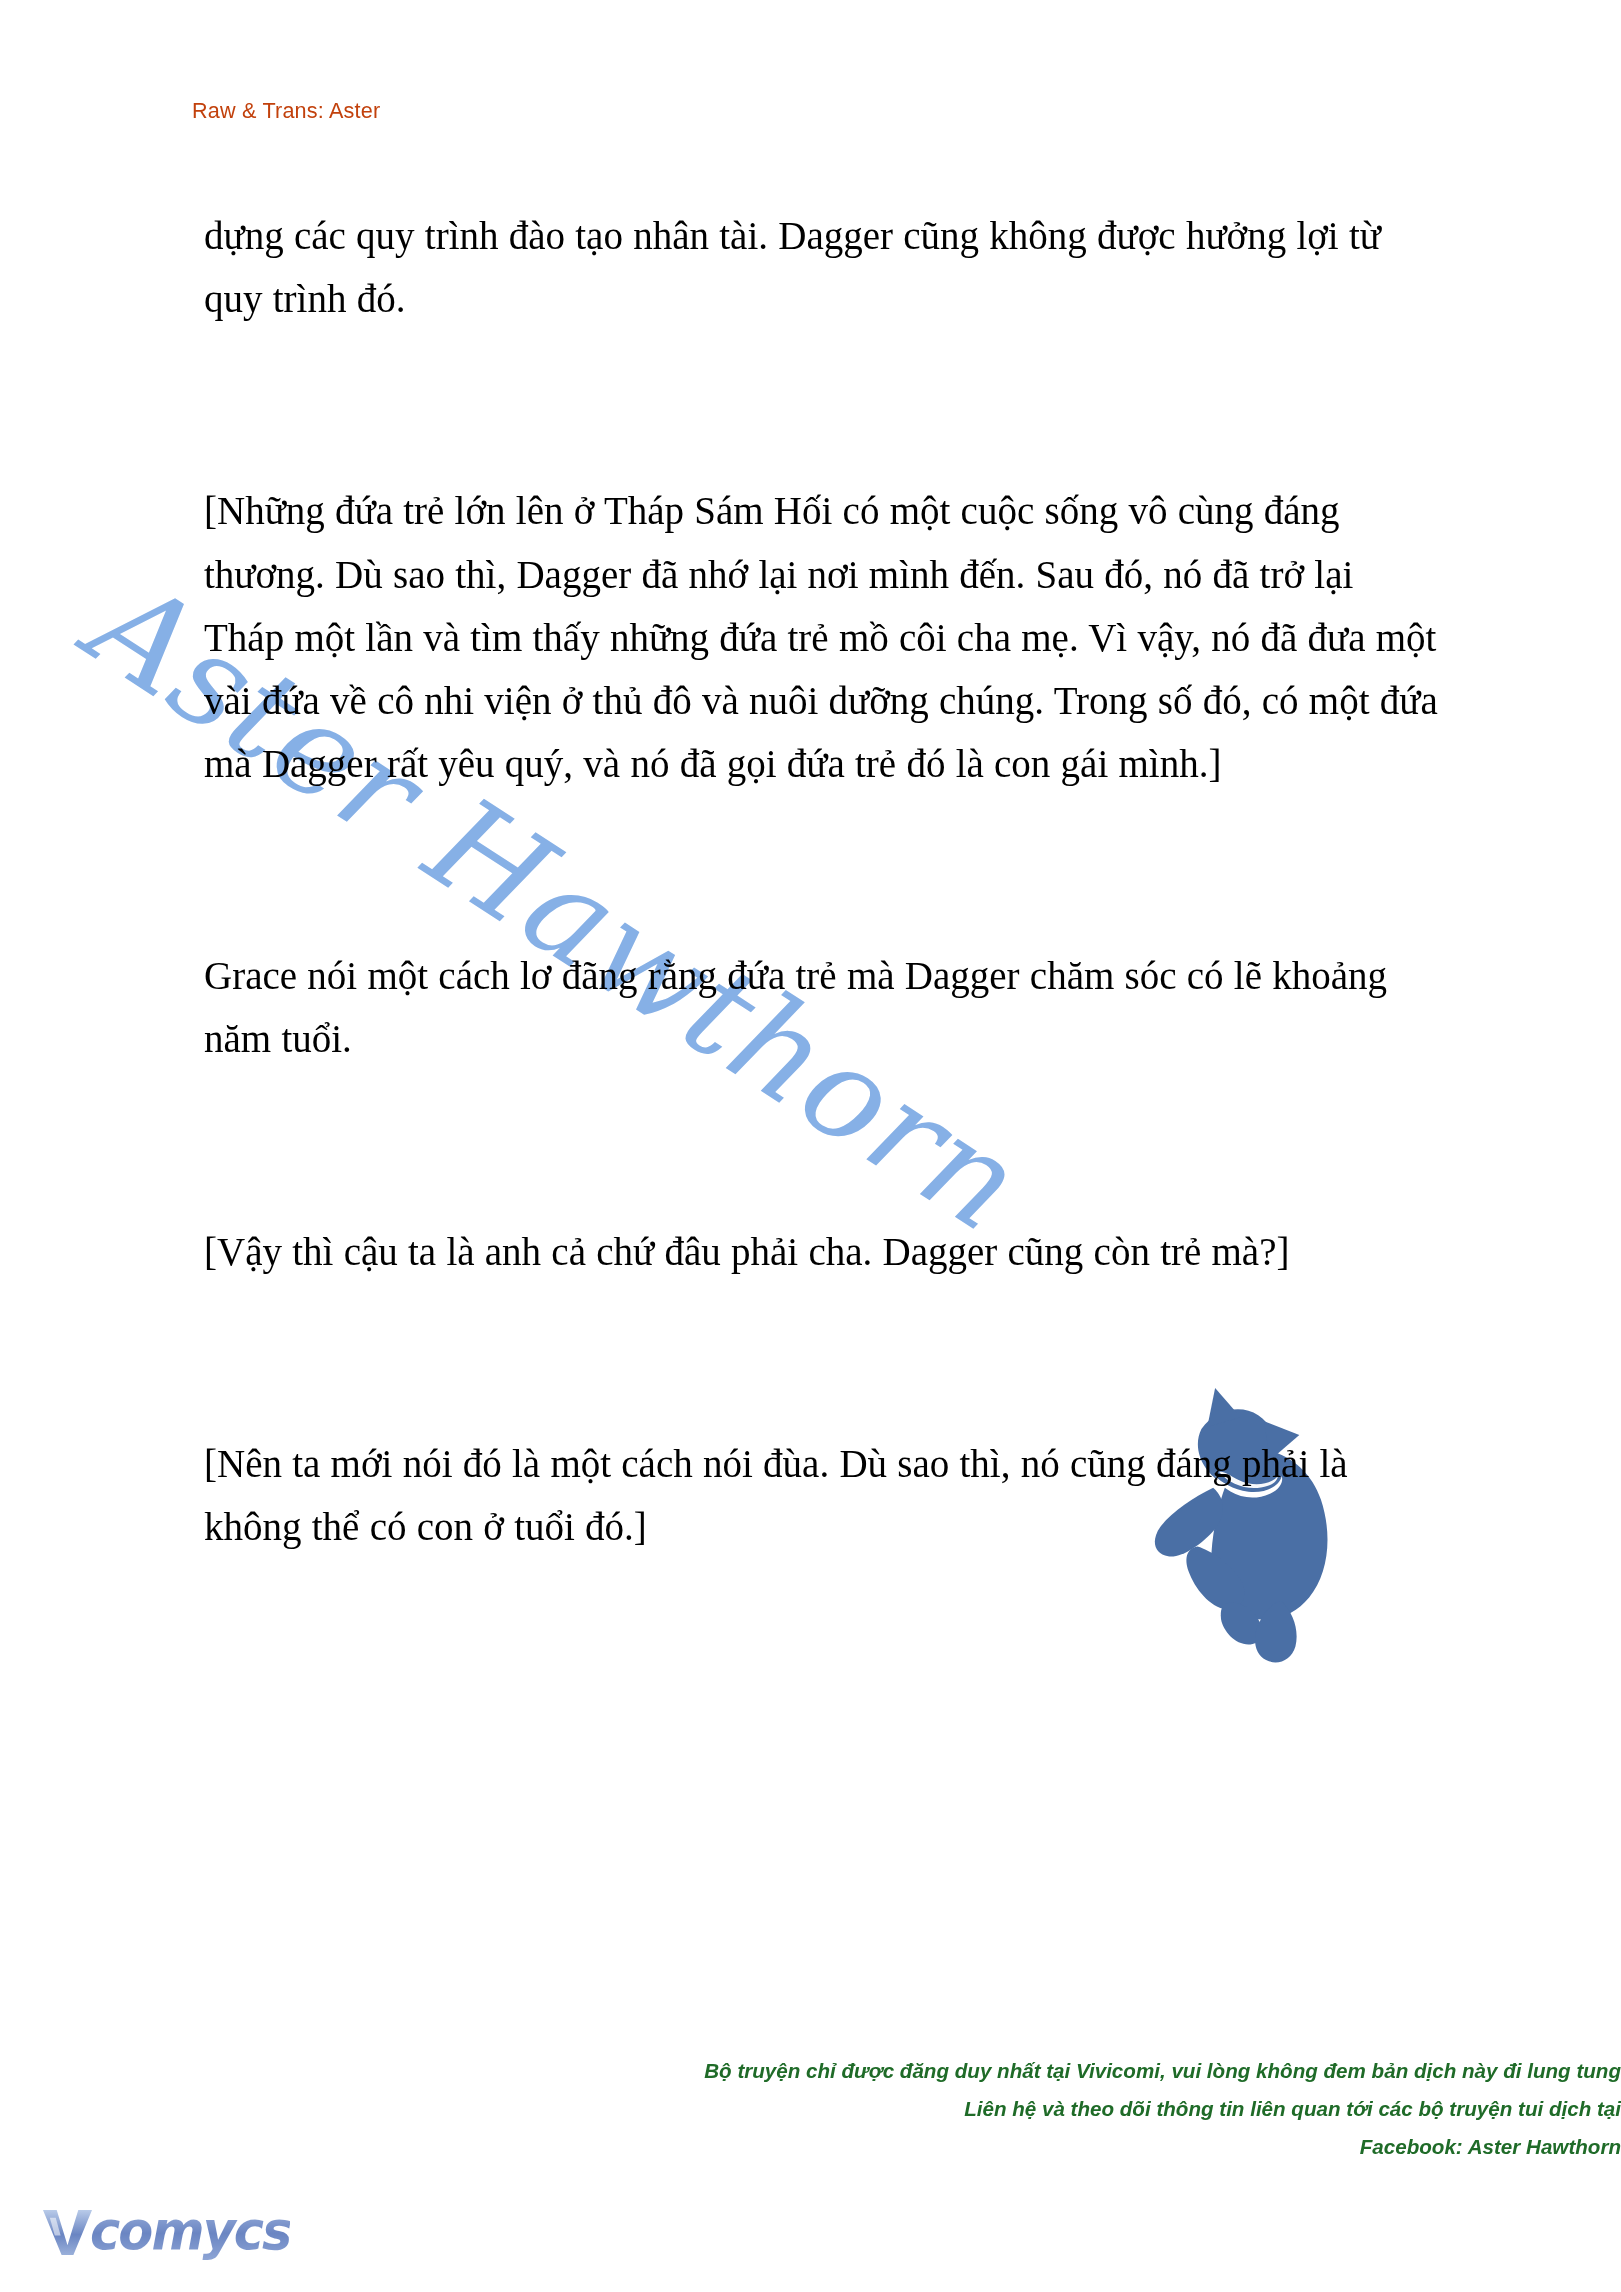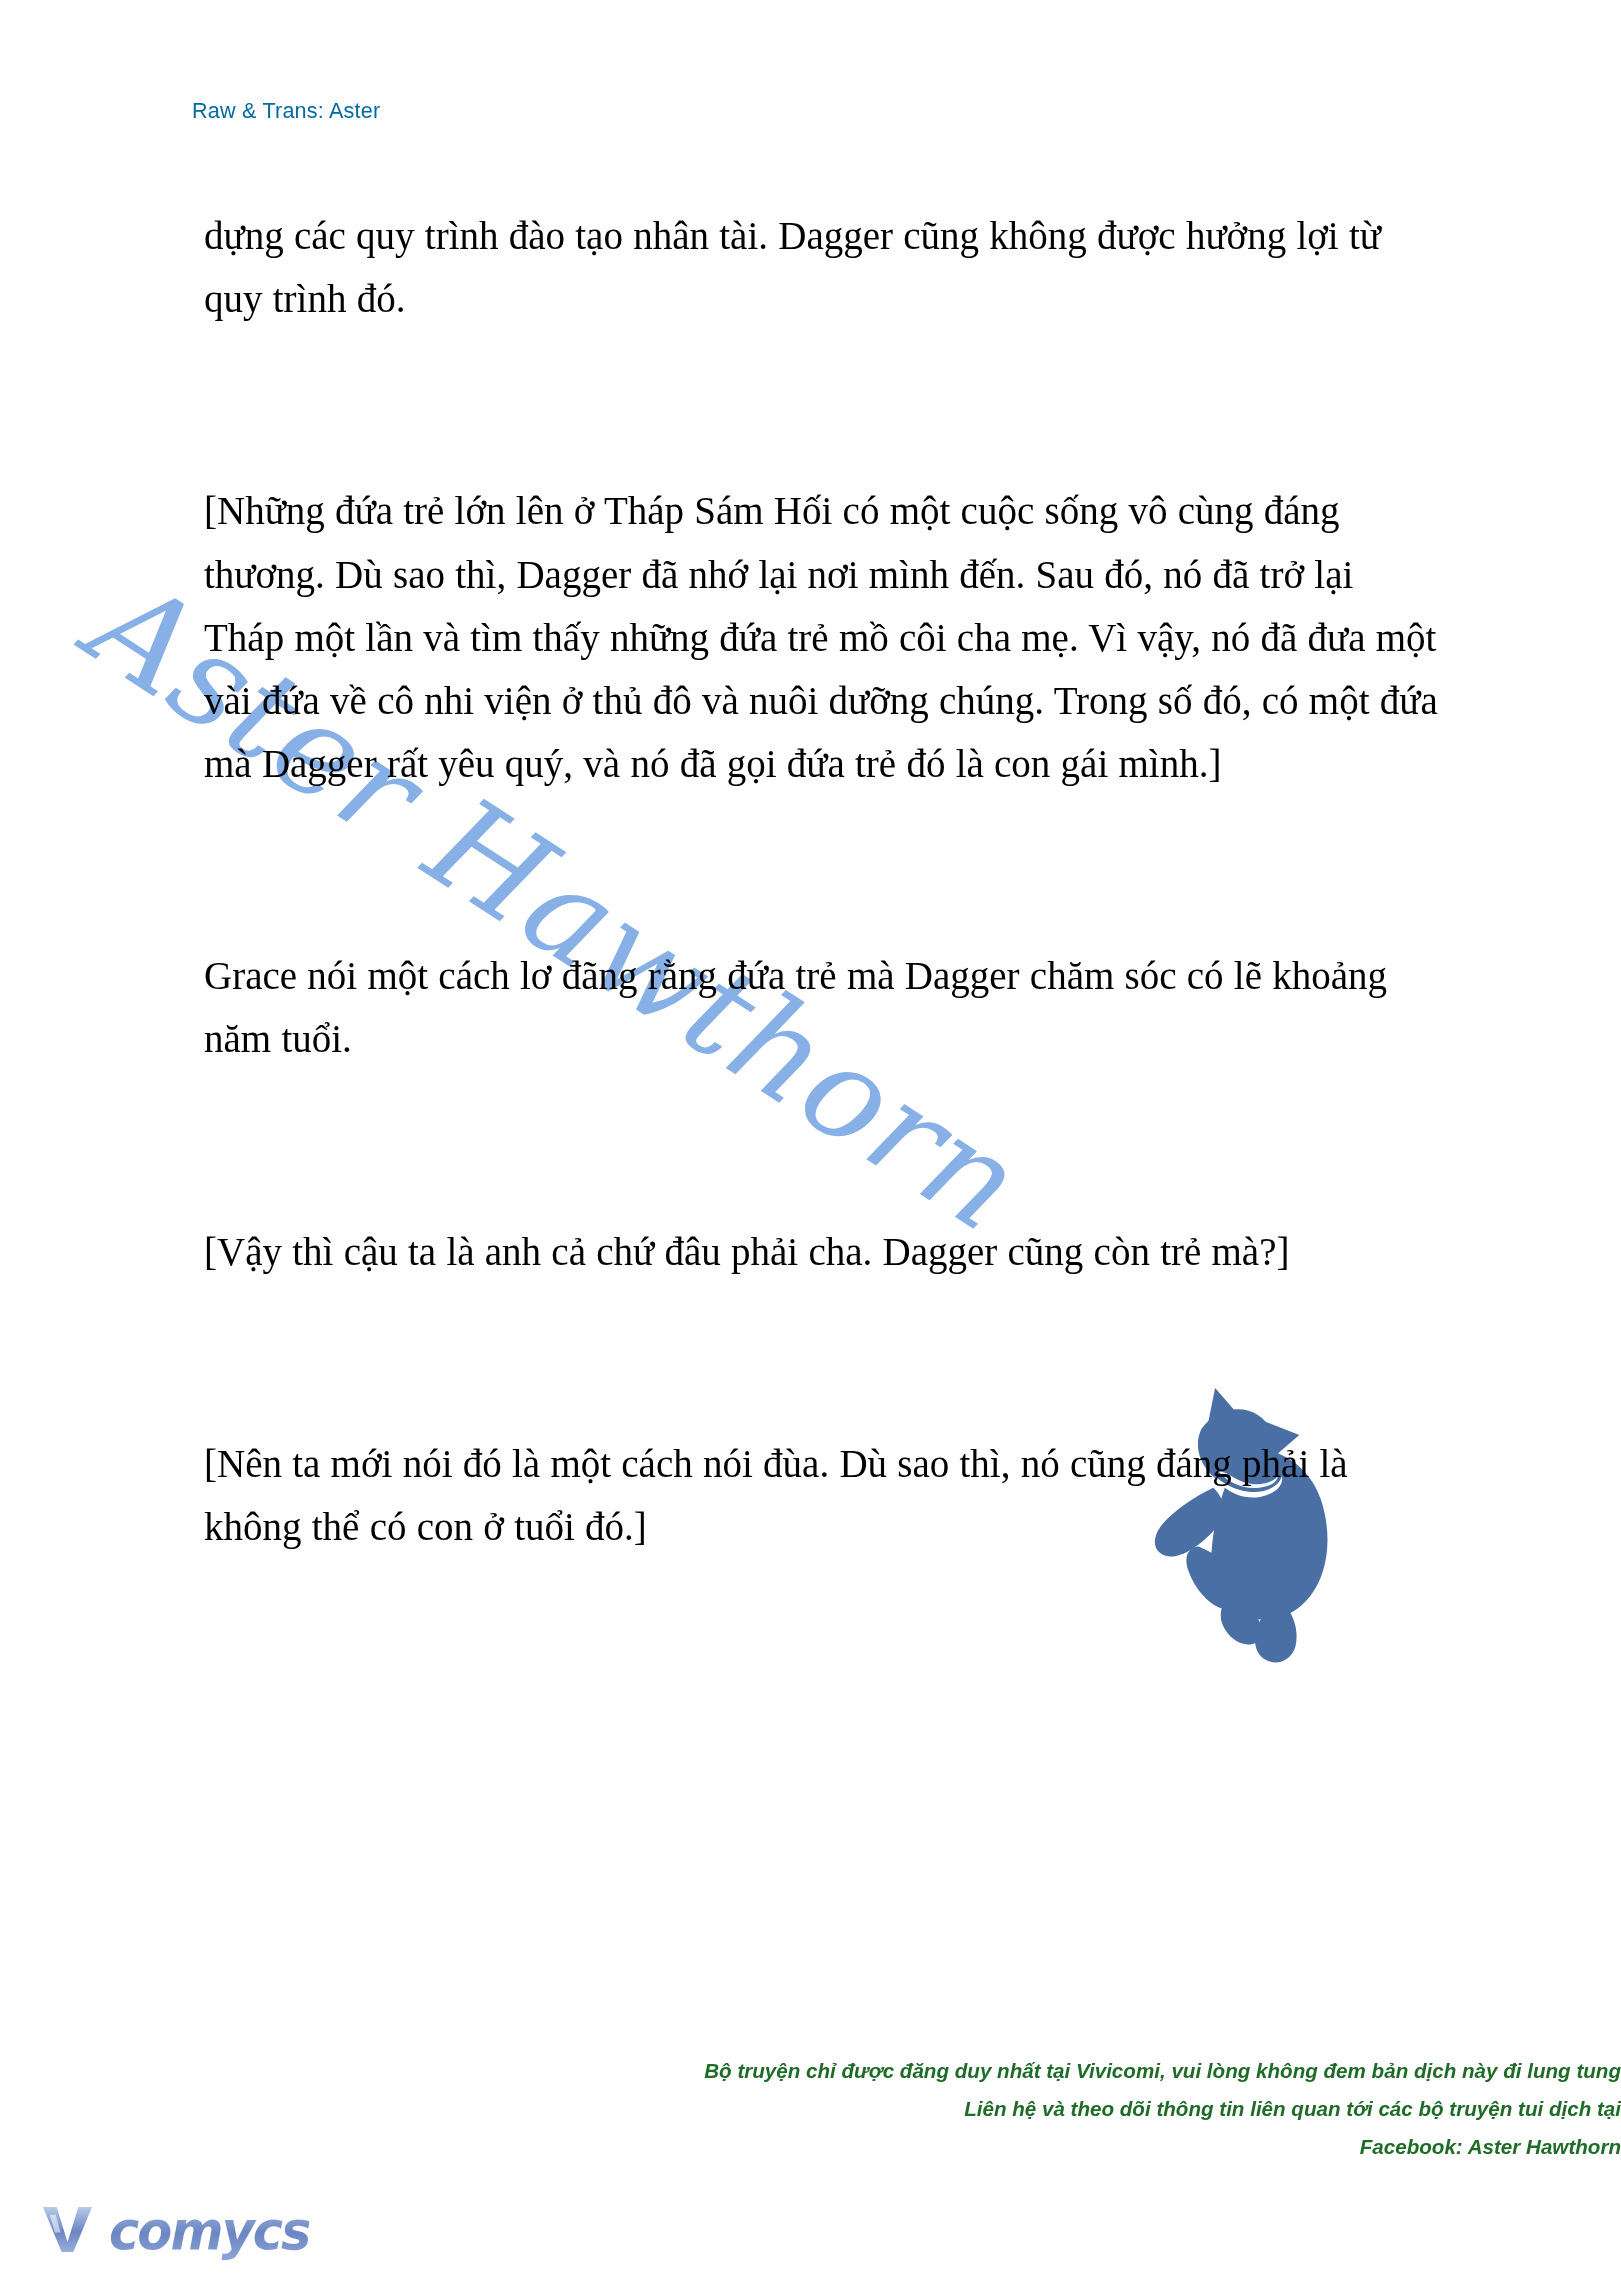--- a/index.html
+++ b/index.html
@@ -24,21 +24,21 @@
     overflow: hidden;
   }
 
   
   .running-header {
     position: absolute;
     left: 192px;
     top: 98px;
     font-family: "Liberation Sans", "DejaVu Sans", sans-serif;
     font-size: 21.6px;
-    color: #0369a1;
+    color: #c2410c;
     letter-spacing: 0.2px;
     white-space: nowrap;
   }
 
   
   .watermark {
     position: absolute;
     left: 147px;
     top: 549px;
     width: 1176px;
@@ -107,22 +107,21 @@
     left: 41px;
     top: 2201px;
     z-index: 7;
     font-family: "DejaVu Sans", "Liberation Sans", sans-serif;
     font-weight: bold;
     font-style: italic;
     font-size: 51px;
     letter-spacing: -2px;
     color: #7b93c9;
     display: flex;
-    align-items: flex-start;
-    gap: 19px;
+    align-items: center;
   }
   .brand-v {
     position: relative;
     display: inline-block;
     width: 53px;
     height: 53px;
     margin-right: -3.9px;
   }
   .brand-v svg { display: block; width: 100%; height: 100%; }
   .brand-word {

